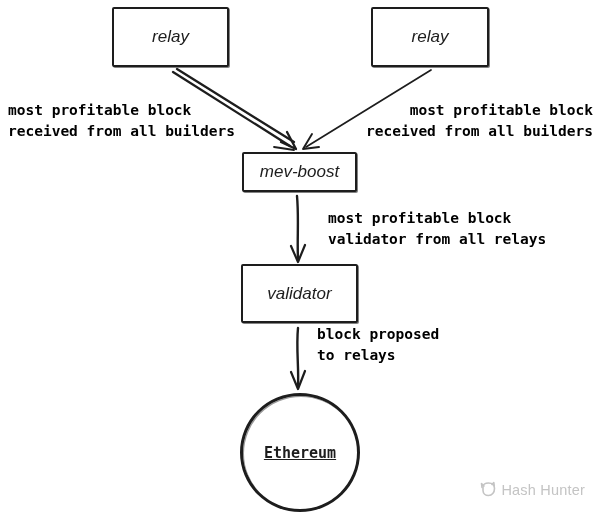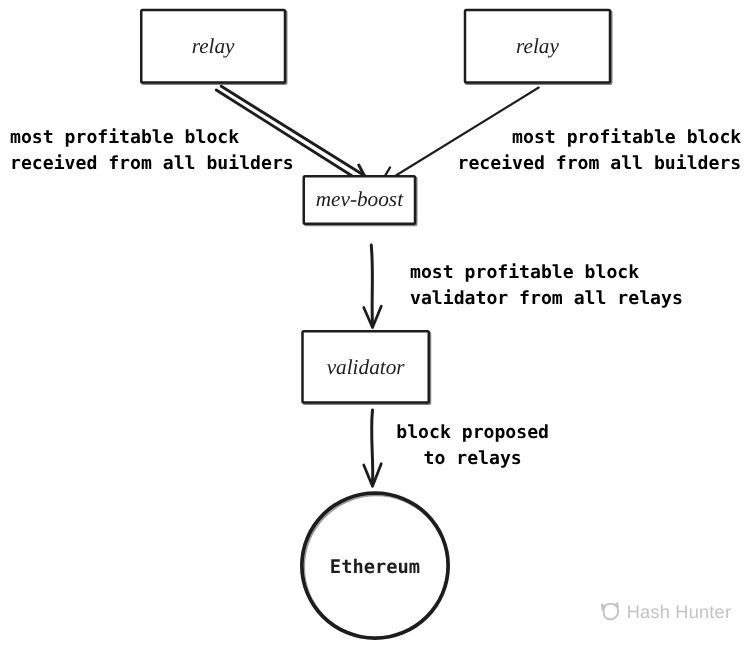--- a/index.html
+++ b/index.html
@@ -28,55 +28,56 @@
     border: 2.5px solid #1d1d1d;
     border-radius: 2px;
     background: #ffffff;
     display: flex;
     align-items: center;
     justify-content: center;
     box-sizing: border-box;
     box-shadow: 1px 1px 0 rgba(29,29,29,0.55);
   }
   .node-label {
-    font-family: Liberation Serif, serif;
+    font-family: Liberation Sans, sans-serif;
     font-style: italic;
     font-size: 17px;
     color: #1d1d1d;
     white-space: nowrap;
   }
   #node-relay-left  { left: 112px; top: 7px;  width: 117px; height: 60px; }
   #node-relay-right { left: 371px; top: 7px;  width: 118px; height: 60px; }
-  #node-mev-boost   { left: 242px; top: 140px; width: 91px; height: 40px; }
-  #node-validator   { left: 241px; top: 264px; width: 103px; height: 59px; }
+  #node-mev-boost   { left: 242px; top: 152px; width: 115px; height: 40px; }
+  #node-validator   { left: 241px; top: 264px; width: 117px; height: 59px; }
   #node-ethereum {
     left: 240px; top: 393px; width: 120px; height: 119px;
     border-radius: 50%;
     border-width: 3px;
     box-shadow: inset 1px 1px 0 rgba(29,29,29,0.45);
   }
   #node-ethereum .node-label {
     font-family: "DejaVu Sans Mono", monospace;
     font-style: normal;
     font-weight: 700;
     font-size: 15px;
+    text-decoration: underline;
   }
   .annotation {
     position: absolute;
     font-family: "DejaVu Sans Mono", monospace;
     font-weight: 700;
     font-size: 14.5px;
     line-height: 21px;
     color: #000000;
     white-space: nowrap;
   }
   #ann-left  { left: 8px;  top: 100px; text-align: left; }
   #ann-right { right: 7px; top: 100px; text-align: right; }
   #ann-mid   { left: 328px; top: 208px; text-align: left; }
-  #ann-bottom{ left: 317px; top: 336px; text-align: center; }
+  #ann-bottom{ left: 317px; top: 324px; text-align: left; }
   .watermark {
     position: absolute;
     right: 15px;
     top: 481px;
     display: flex;
     align-items: center;
     gap: 3px;
     color: #c4c4c4;
   }
   .watermark-label {

